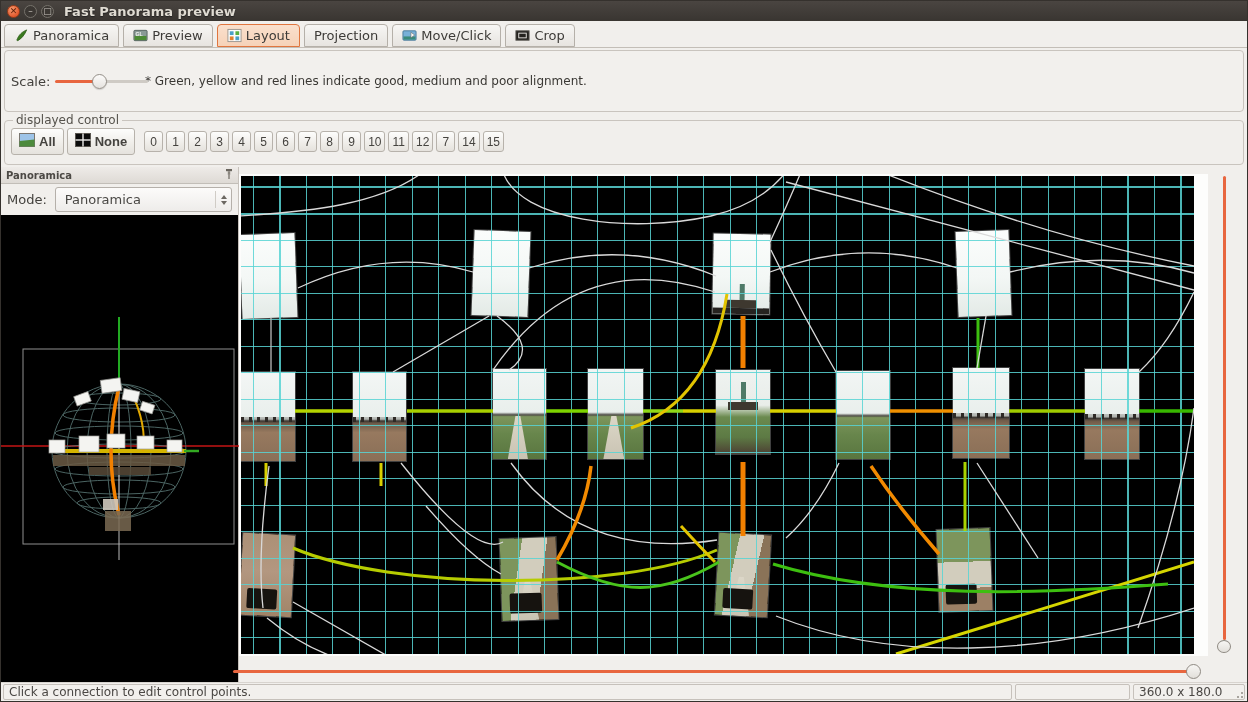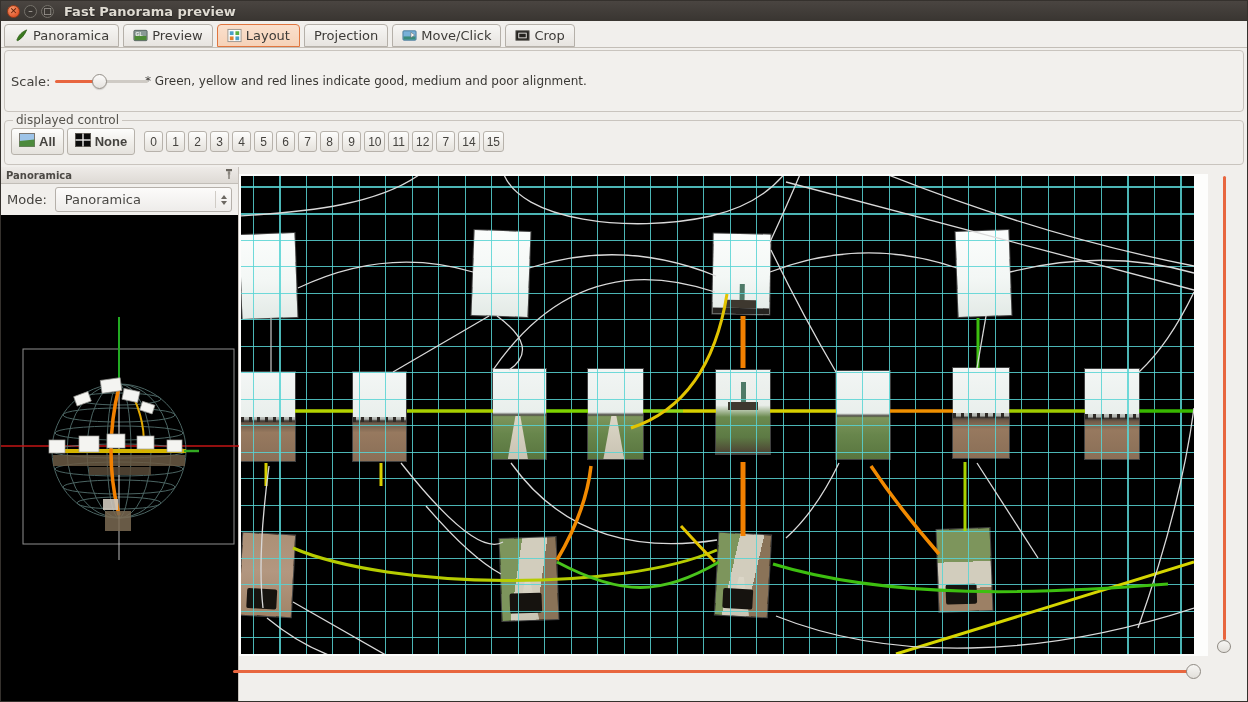--- a/index.html
+++ b/index.html
@@ -401,14 +401,22 @@
         <div class="vtrack"></div>
         <div class="vhandle"></div>
       </div>
       <div class="h-slider">
         <div class="htrack"></div>
         <div class="hhandle"></div>
       </div>
     </div>
   </div>
 
+  <div class="statusbar">
+    <div class="status-field status-left">Click a connection to edit control points.</div>
+    <div class="status-field status-mid"></div>
+    <div class="status-field status-right">
+      <span>360.0 x 180.0</span>
+      <span class="grip"></span>
+    </div>
+  </div>
 
 </div>
 
 </body></html>

